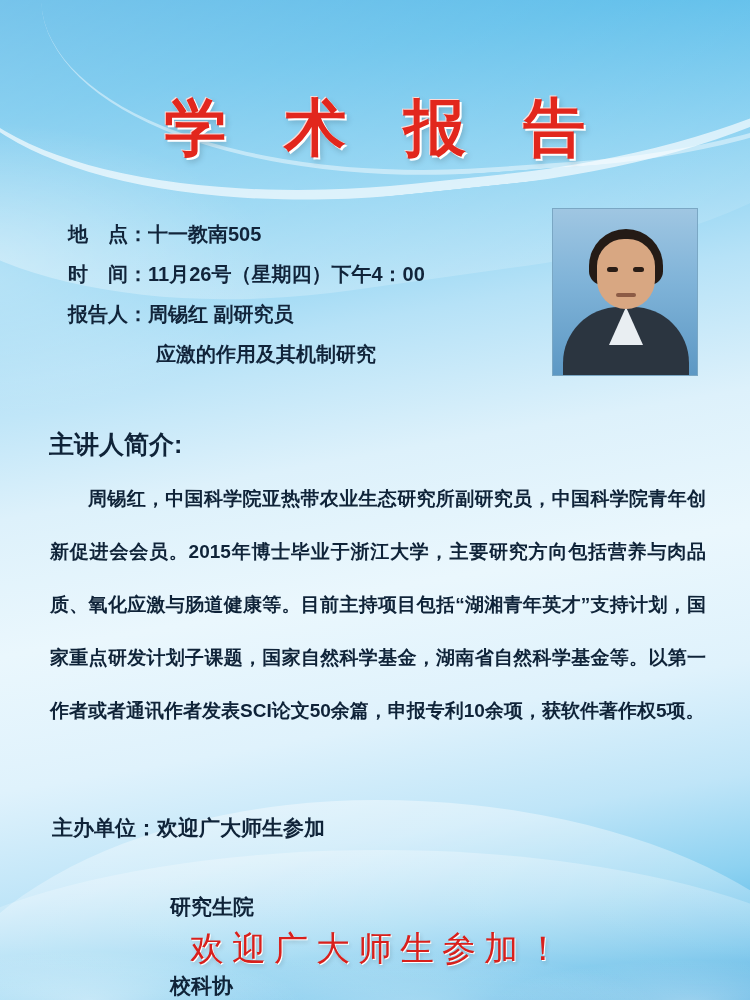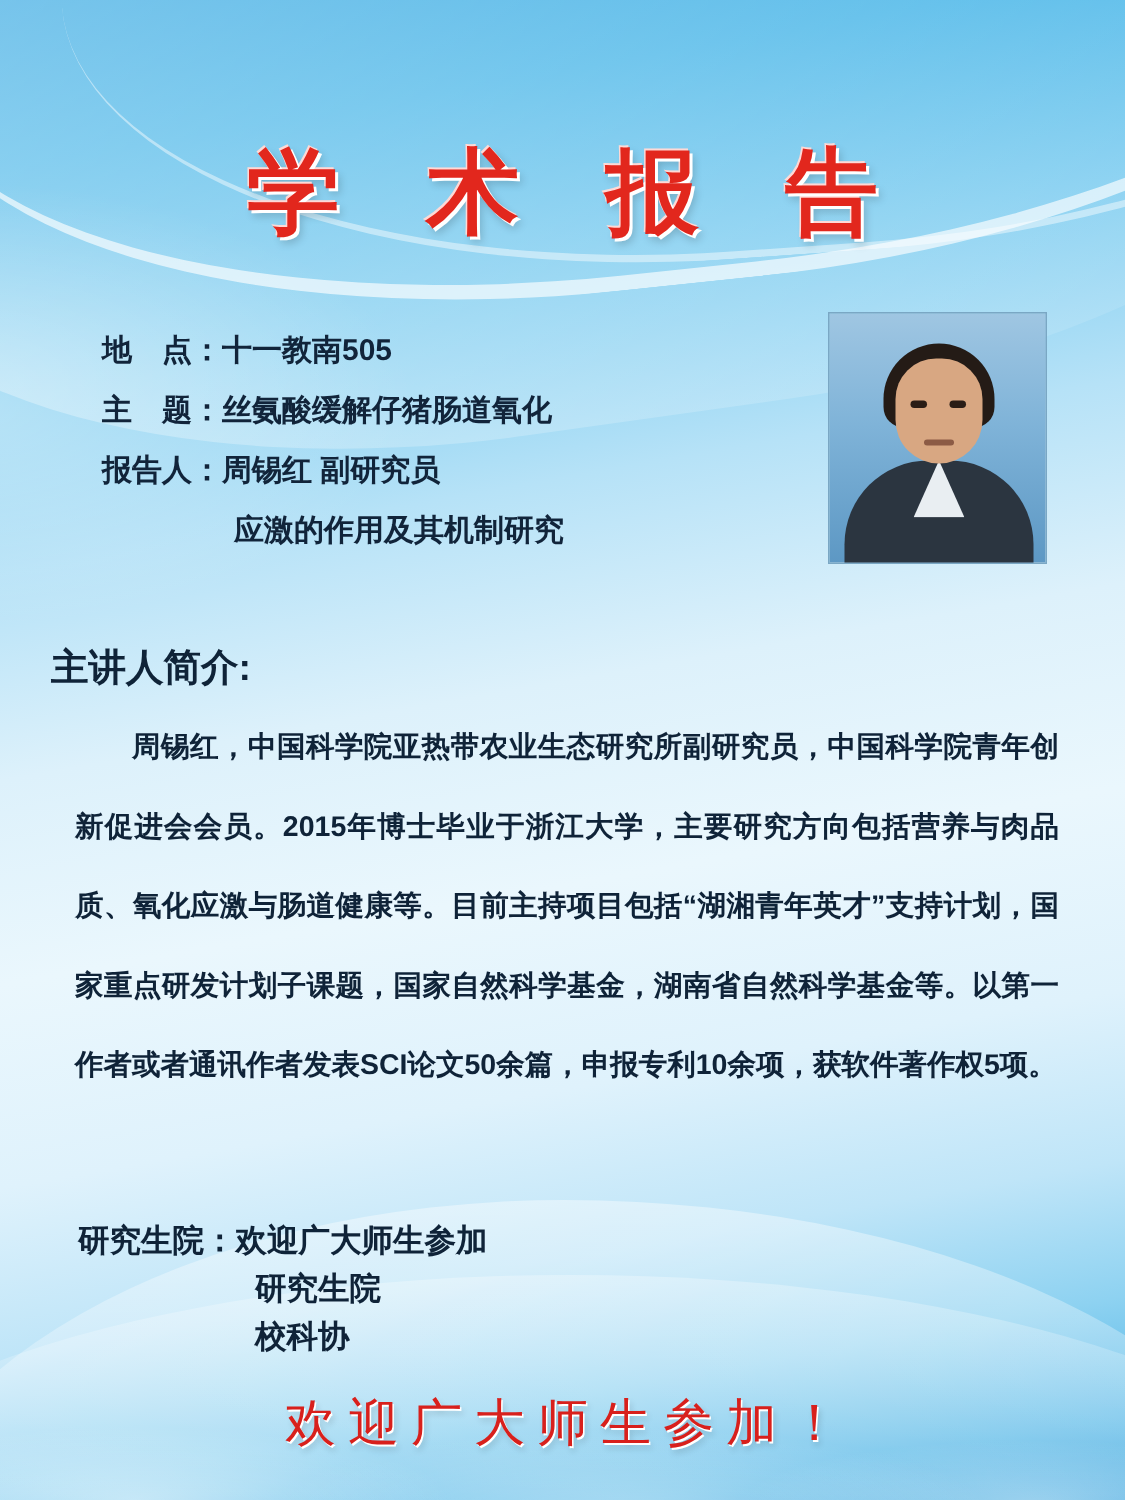--- a/index.html
+++ b/index.html
@@ -144,42 +144,42 @@
   }
   .portrait .collar {
     position: absolute; left: 56px; bottom: 30px;
     width: 34px; height: 38px;
     background: #e9eef2;
     clip-path: polygon(50% 0, 100% 100%, 0 100%);
   }
 
   .bio-head {
     position: absolute;
-    top: 428px; left: 34px;
+    top: 428px; left: 49px;
     font-size: 25px; font-weight: bold; color: #0f2338;
   }
   .bio-body {
     position: absolute;
     top: 472px; left: 50px;
     width: 656px;
     font-size: 19px;
     font-weight: bold;
     color: #0f2338;
     line-height: 53px;
     text-indent: 38px;
     text-align: justify;
   }
 
   .host {
     position: absolute;
     top: 812px; left: 52px;
     font-size: 21px; font-weight: bold; color: #0f2338; line-height: 32px;
   }
   .host .lbl { display: inline-block; }
-  .host .sub { display: block; padding-left: 118px; }
+  .host .sub { display: block; padding-left: 118px; margin-top: 47px; }
 
   .footer {
     position: absolute;
     bottom: 28px; left: 0; width: 750px;
     text-align: center;
     font-family: "DejaVu Serif", "Liberation Serif", serif;
     font-size: 34px;
     font-weight: normal;
     letter-spacing: 8px;
     text-indent: 8px;
@@ -200,21 +200,21 @@
   <div class="deco wave-bottom2"></div>
   <div class="deco mountain"></div>
 
   <div class="title">学 术 报 告</div>
 
   <div class="info">
     <div class="row">
       <span class="lbl">地　点：</span><span>十一教南505</span>
     </div>
     <div class="row">
-      <span class="lbl">主　题：</span><span>丝氨酸缓解仔猪肠道氧化</span>
+      <span class="lbl">时　间：</span><span>11月26号（星期四）下午4：00</span>
     </div>
     <div class="row">
       <span class="lbl">报告人：</span><span>周锡红 副研究员</span>
     </div>
     <div class="row">
       <span class="cont">应激的作用及其机制研究</span>
     </div>
   </div>
 
   <div class="portrait">
@@ -224,20 +224,20 @@
     <div class="face"></div>
     <div class="eye l"></div>
     <div class="eye r"></div>
     <div class="mouth"></div>
   </div>
 
   <div class="bio-head">主讲人简介:</div>
   <div class="bio-body">周锡红，中国科学院亚热带农业生态研究所副研究员，中国科学院青年创新促进会会员。2015年博士毕业于浙江大学，主要研究方向包括营养与肉品质、氧化应激与肠道健康等。目前主持项目包括“湖湘青年英才”支持计划，国家重点研发计划子课题，国家自然科学基金，湖南省自然科学基金等。以第一作者或者通讯作者发表SCI论文50余篇，申报专利10余项，获软件著作权5项。</div>
 
   <div class="host">
-    <span class="lbl">研究生院：</span><span>欢迎广大师生参加</span>
+    <span class="lbl">主办单位：</span><span>欢迎广大师生参加</span>
     <span class="sub">研究生院</span>
     <span class="sub">校科协</span>
   </div>
 
   <div class="footer">欢迎广大师生参加！</div>
 
 </div>
 
 </body></html>

